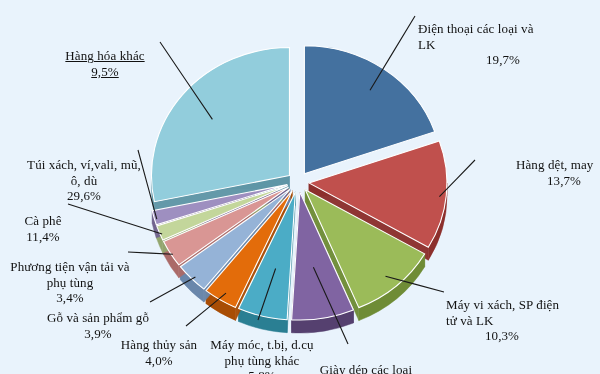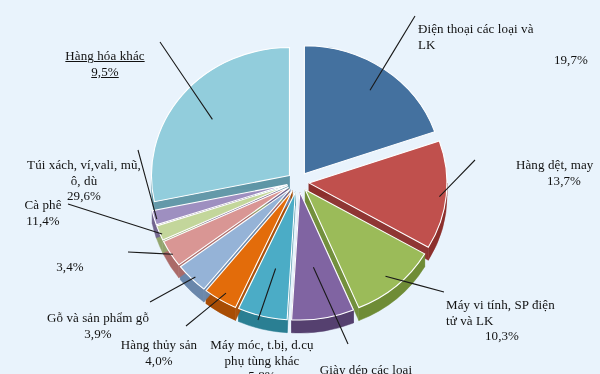--- a/index.html
+++ b/index.html
@@ -96,30 +96,30 @@
         <polyline points="172.9,254.3 150.5,253.1 128,252" fill="none" stroke="#1a1a1a" stroke-width="1.1"></polyline>
         <polyline points="162.1,234.1 115.0,219.0 68,204" fill="none" stroke="#1a1a1a" stroke-width="1.1"></polyline>
         <polyline points="156.8,219.1 147.4,184.6 138,150" fill="none" stroke="#1a1a1a" stroke-width="1.1"></polyline>
         <polyline points="212.4,119.4 186.2,80.7 160,42" fill="none" stroke="#1a1a1a" stroke-width="1.1"></polyline>
       </g>
   </svg>
 
   <div class="lbl" style="left:418px; top:6px; width:170px; text-align:left;">
     <span>Điện thoại các loại và
 LK</span>
-    <span class="pct" style="text-align:right; display:block;">19,7%</span>
+    <span class="pct" style="text-align:center; display:block;">19,7%</span>
   </div>
 
   <div class="lbl" style="left:478px; top:142px; width:118px; text-align:left;margin-left:38px;">
     <span>Hàng dệt, may</span>
     <span class="pct" style="display:block; text-align:center; width:96px;">13,7%</span>
   </div>
 
   <div class="lbl" style="left:446px; top:282px; width:150px; text-align:left;">
-    <span>Máy vi tính, SP điện
+    <span>Máy vi xách, SP điện
 tử và LK</span>
     <span class="pct" style="display:block; text-align:center; width:112px;">10,3%</span>
   </div>
 
   <div class="lbl" style="left:308px; top:347px; width:116px;">
     <span>Giày dép các loại</span>
     
   </div>
 
   <div class="lbl" style="left:200px; top:322px; width:124px;">
@@ -132,24 +132,26 @@
     <span>Hàng thủy sản</span>
     <span class="pct">4,0%</span>
   </div>
 
   <div class="lbl" style="left:40px; top:295px; width:116px;">
     <span>Gỗ và sản phẩm gỗ</span>
     <span class="pct">3,9%</span>
   </div>
 
   <div class="lbl" style="left:2px; top:244px; width:136px;">
+    <span>Phương tiện vận tải và
+phụ tùng</span>
     <span class="pct">3,4%</span>
   </div>
 
-  <div class="lbl" style="left:12px; top:182px; width:62px;">
+  <div class="lbl" style="left:12px; top:198px; width:62px;">
     <span>Cà phê</span>
     <span class="pct">11,4%</span>
   </div>
 
   <div class="lbl" style="left:14px; top:142px; width:140px;">
     <span>Túi xách, ví,vali, mũ,
 ô, dù</span>
     <span class="pct">29,6%</span>
   </div>
 

